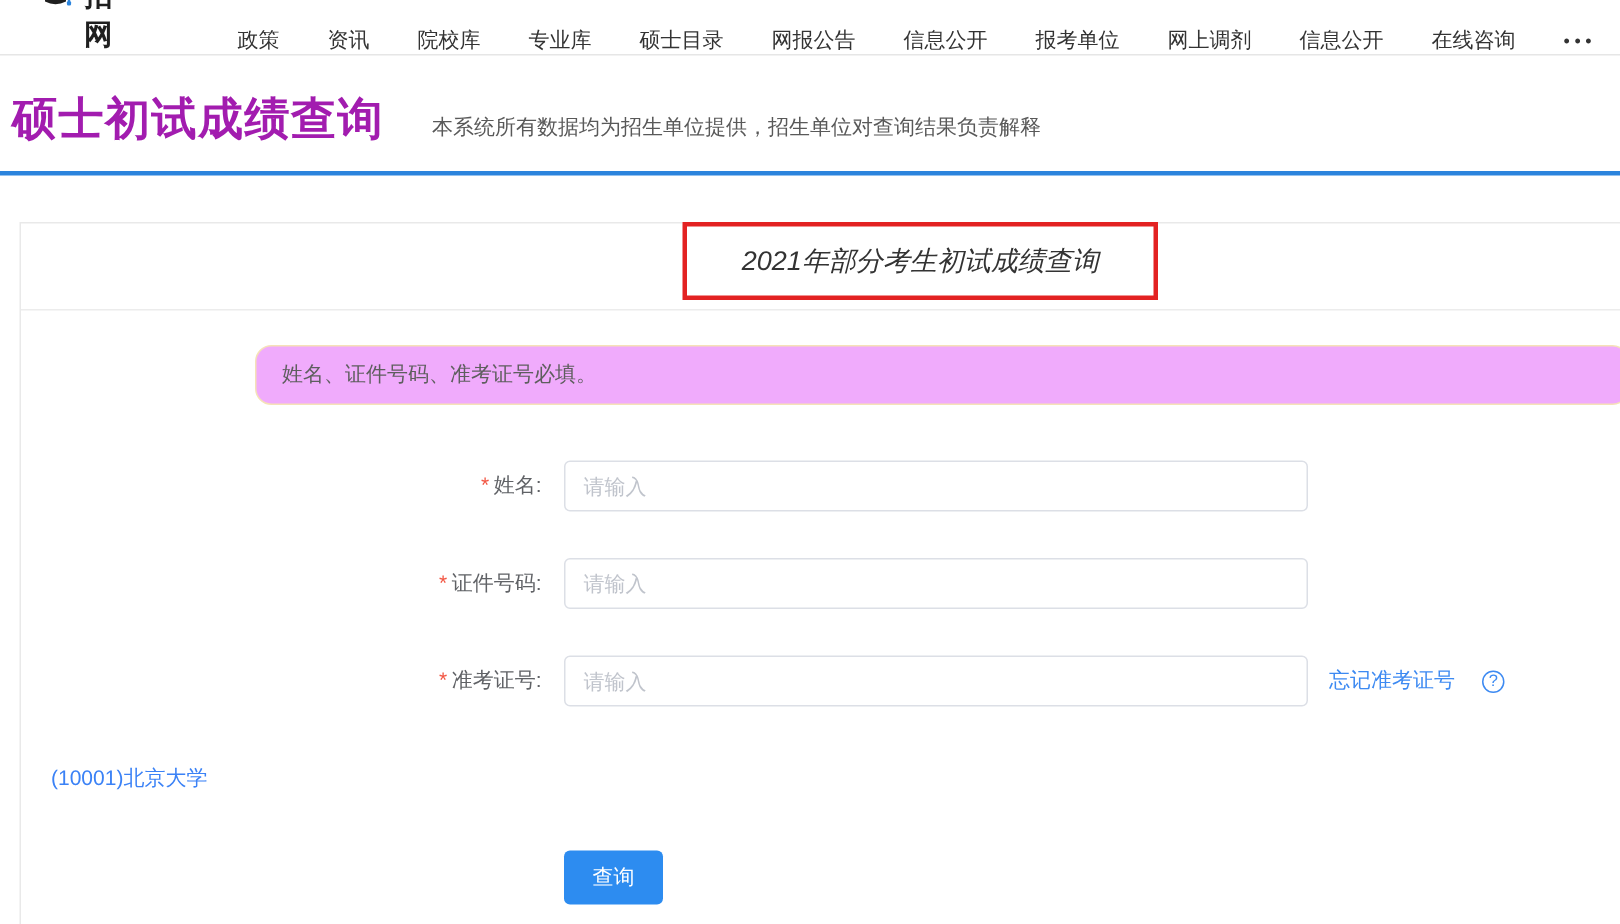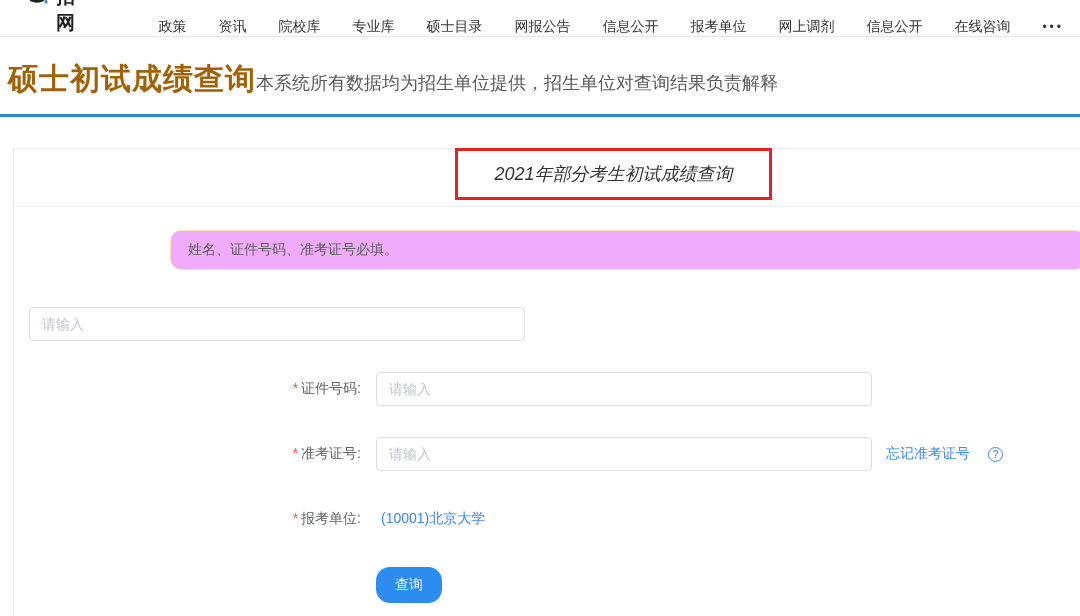--- a/index.html
+++ b/index.html
@@ -55,27 +55,27 @@
 
   
   .page-head {
     display: flex;
     align-items: baseline;
     padding: 22px 0 0 8px;
   }
   .page-title {
     font-size: 30px;
     font-weight: bold;
-    color: #a16207;
+    color: #a21caf;
     letter-spacing: 1px;
   }
   .page-subtitle {
-    font-size: 18px;
+    font-size: 14px;
     color: #595959;
-    margin-left: 0;
+    margin-left: 32px;
   }
   .blue-rule {
     margin-top: 14px;
     height: 3px;
     background: #2b84dd;
     width: 100%;
   }
 
   
   .card {
@@ -188,21 +188,21 @@
 
   .submit-row {
     margin-top: 6px;
     margin-left: 362px;
   }
   .submit-btn {
     background: #2d8cf0;
     color: #ffffff;
     font-size: 14px;
     border: none;
-    border-radius: 14px;
+    border-radius: 4px;
     padding: 9px 19px;
     cursor: pointer;
     font-family: "Liberation Sans", "DejaVu Sans", sans-serif;
   }
 </style>
 </head>
 <body>
 
 <div class="topbar">
   <div class="logo">
@@ -244,39 +244,39 @@
       <span class="card-title">2021年部分考生初试成绩查询</span>
     </div>
   </div>
 
   <div class="card-body">
     <div class="notice">姓名、证件号码、准考证号必填。</div>
 
     <div class="form">
 
       <div class="form-row">
+        <span class="form-label"><span class="req">*</span><span>姓名:</span></span>
         <input class="form-input" type="text" placeholder="请输入" style="">
       </div>
 
       <div class="form-row">
         <span class="form-label"><span class="req">*</span><span>证件号码:</span></span>
         <input class="form-input" type="text" placeholder="请输入" style="">
       </div>
 
       <div class="form-row">
         <span class="form-label"><span class="req">*</span><span>准考证号:</span></span>
         <input class="form-input" type="text" placeholder="请输入" style="">
         <a class="forgot-link">
             <span>忘记准考证号</span>
             <span class="help-circle">?</span>
           </a>
       </div>
 
       <div class="form-row">
-        <span class="form-label"><span class="req">*</span><span>报考单位:</span></span>
         <span class="static-value">(10001)北京大学</span>
       </div>
 
       <div class="submit-row">
         <button class="submit-btn">查询</button>
       </div>
 
     </div>
   </div>
 </div>

